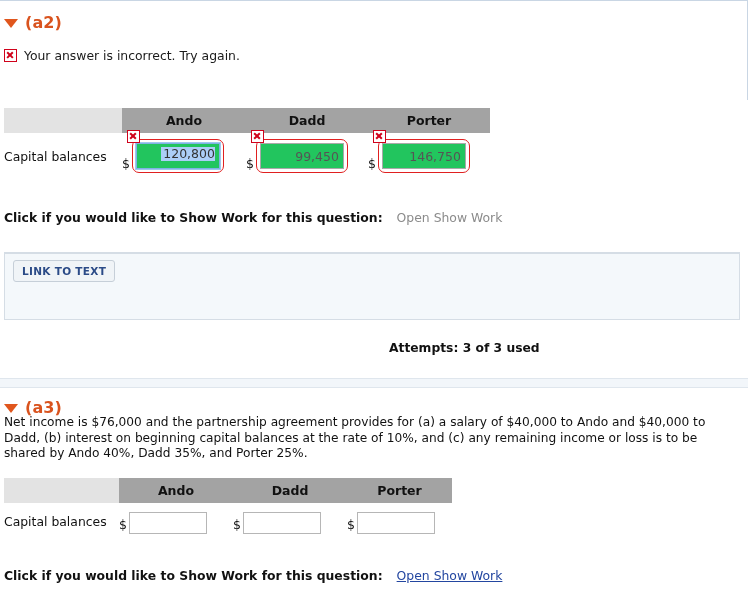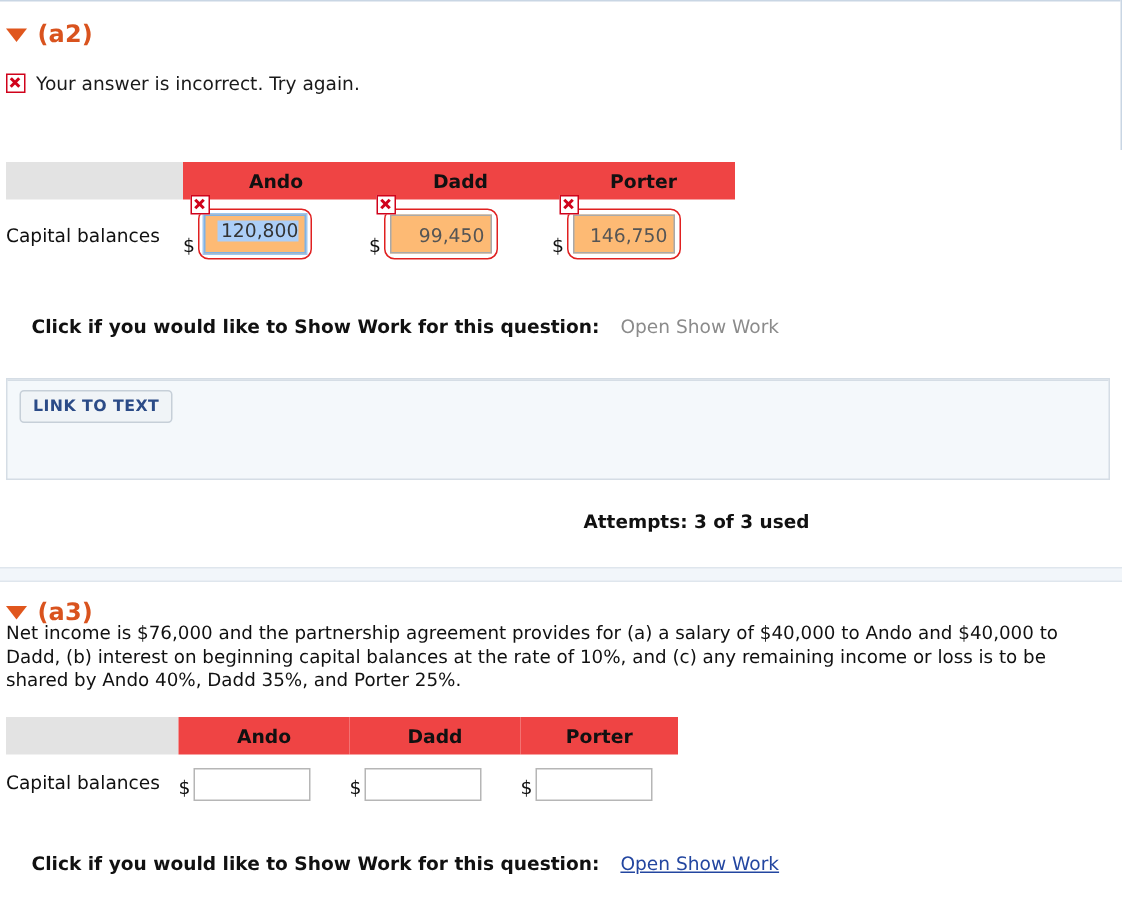--- a/index.html
+++ b/index.html
@@ -114,21 +114,21 @@
     font-size: 12.2px;
     line-height: 15.5px;
   }
 
   
   table.balances {
     border-collapse: collapse;
     margin-left: 4px;
   }
   table.balances th {
-    background: #ef4444;
+    background: #a3a3a3;
     font-size: 12.5px;
     font-weight: bold;
     color: #111;
     text-align: center;
     padding: 5px 0 5px 0;
     height: 14px;
   }
   table.balances th.rowhdr {
     background: #e3e3e3;
     text-align: left;
@@ -182,24 +182,24 @@
     left: 0.6px;
     top: 4.2px;
     width: 8px;
     height: 2px;
     background: #d0021b;
   }
   .err-badge::before { transform: rotate(45deg); }
   .err-badge::after  { transform: rotate(-45deg); }
 
   input.numfield {
-    width: 68px;
+    width: 84px;
     height: 21px;
     box-sizing: border-box;
-    background: #fdba74;
+    background: #22c55e;
     border: 1px solid #a9a9a9;
     font-family: "DejaVu Sans", "Liberation Sans", sans-serif;
     font-size: 12.5px;
     color: #555555;
     text-align: right;
     padding: 12px 4px;
     outline: none;
   }
   input.numfield.focused {
     border: 1px solid #7fb2e5;
@@ -244,21 +244,21 @@
     text-align: right;
     padding: 0 4px;
     outline: none;
   }
 
   
   .showwork {
     display: flex;
     align-items: flex-start;
     gap: 14px;
-    padding-left: 21px;
+    padding-left: 4px;
   }
   .showwork-label {
     font-weight: bold;
     font-size: 12.4px;
     color: #111;
   }
   .showwork-link {
     font-size: 12.4px;
     color: #8b8b8b;
     text-decoration: none;

